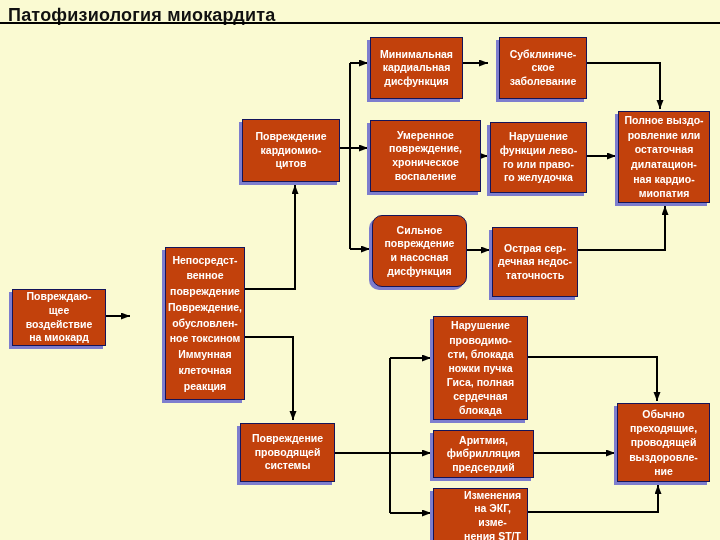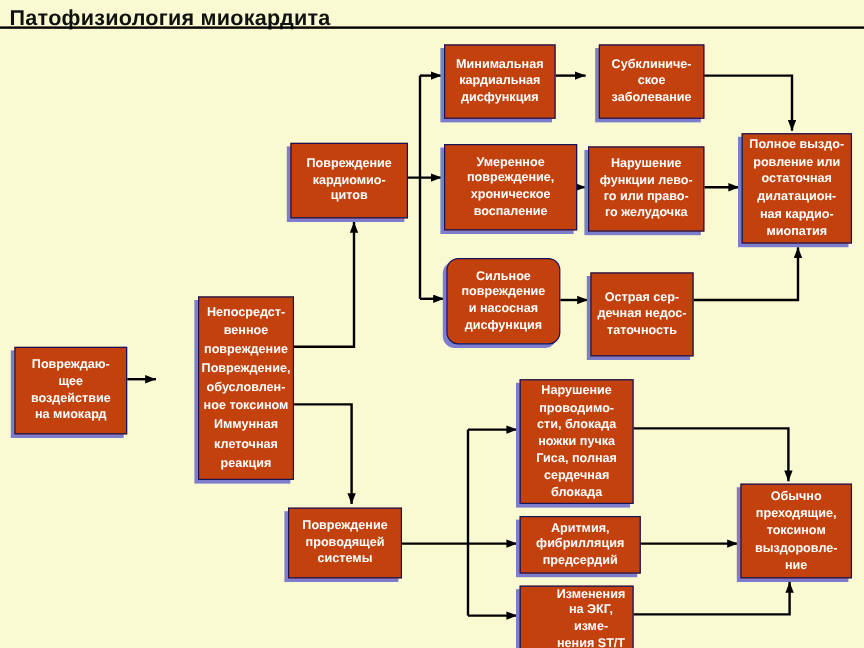--- a/index.html
+++ b/index.html
@@ -84,21 +84,21 @@
       <line x1="390" y1="513" x2="431" y2="513" marker-end="url(#arw)"></line>
 
       <polyline points="528,357 657,357 657,401" marker-end="url(#arw)"></polyline>
 
       <line x1="528" y1="453" x2="615" y2="453" marker-end="url(#arw)"></line>
 
       <polyline points="528,512 658,512 658,485" marker-end="url(#arw)"></polyline>
     </g>
   </svg>
 
-  <div class="box" style="left:12px;  top:289px; width:94px; height:73px;align-items:center;">
+  <div class="box" style="left:12px;  top:289px; width:94px; height:57px;align-items:center;">
       <span class="box-text">Повреждаю-
 щее
 воздействие
 на миокард</span>
     </div>
   <div class="box" style="left:133px; top:247px; width:80px; height:153px;margin-left:32px;">
       <span class="box-text" style="line-height:1.5;">Непосредст-
 венное
 повреждение
 Повреждение,
@@ -174,18 +174,18 @@
 предсердий</span>
     </div>
   <div class="box" style="left:433px; top:488px; width:95px; height:56px;padding-left:24px;">
       <span class="box-text">Изменения
 на ЭКГ, изме-
 нения ST/T</span>
     </div>
   <div class="box" style="left:617px; top:403px; width:93px; height:79px;">
       <span class="box-text" style="line-height:1.35;">Обычно
 преходящие,
-токсином
+проводящей
 выздоровле-
 ние</span>
     </div>
 
 </div>
 
 </body></html>

